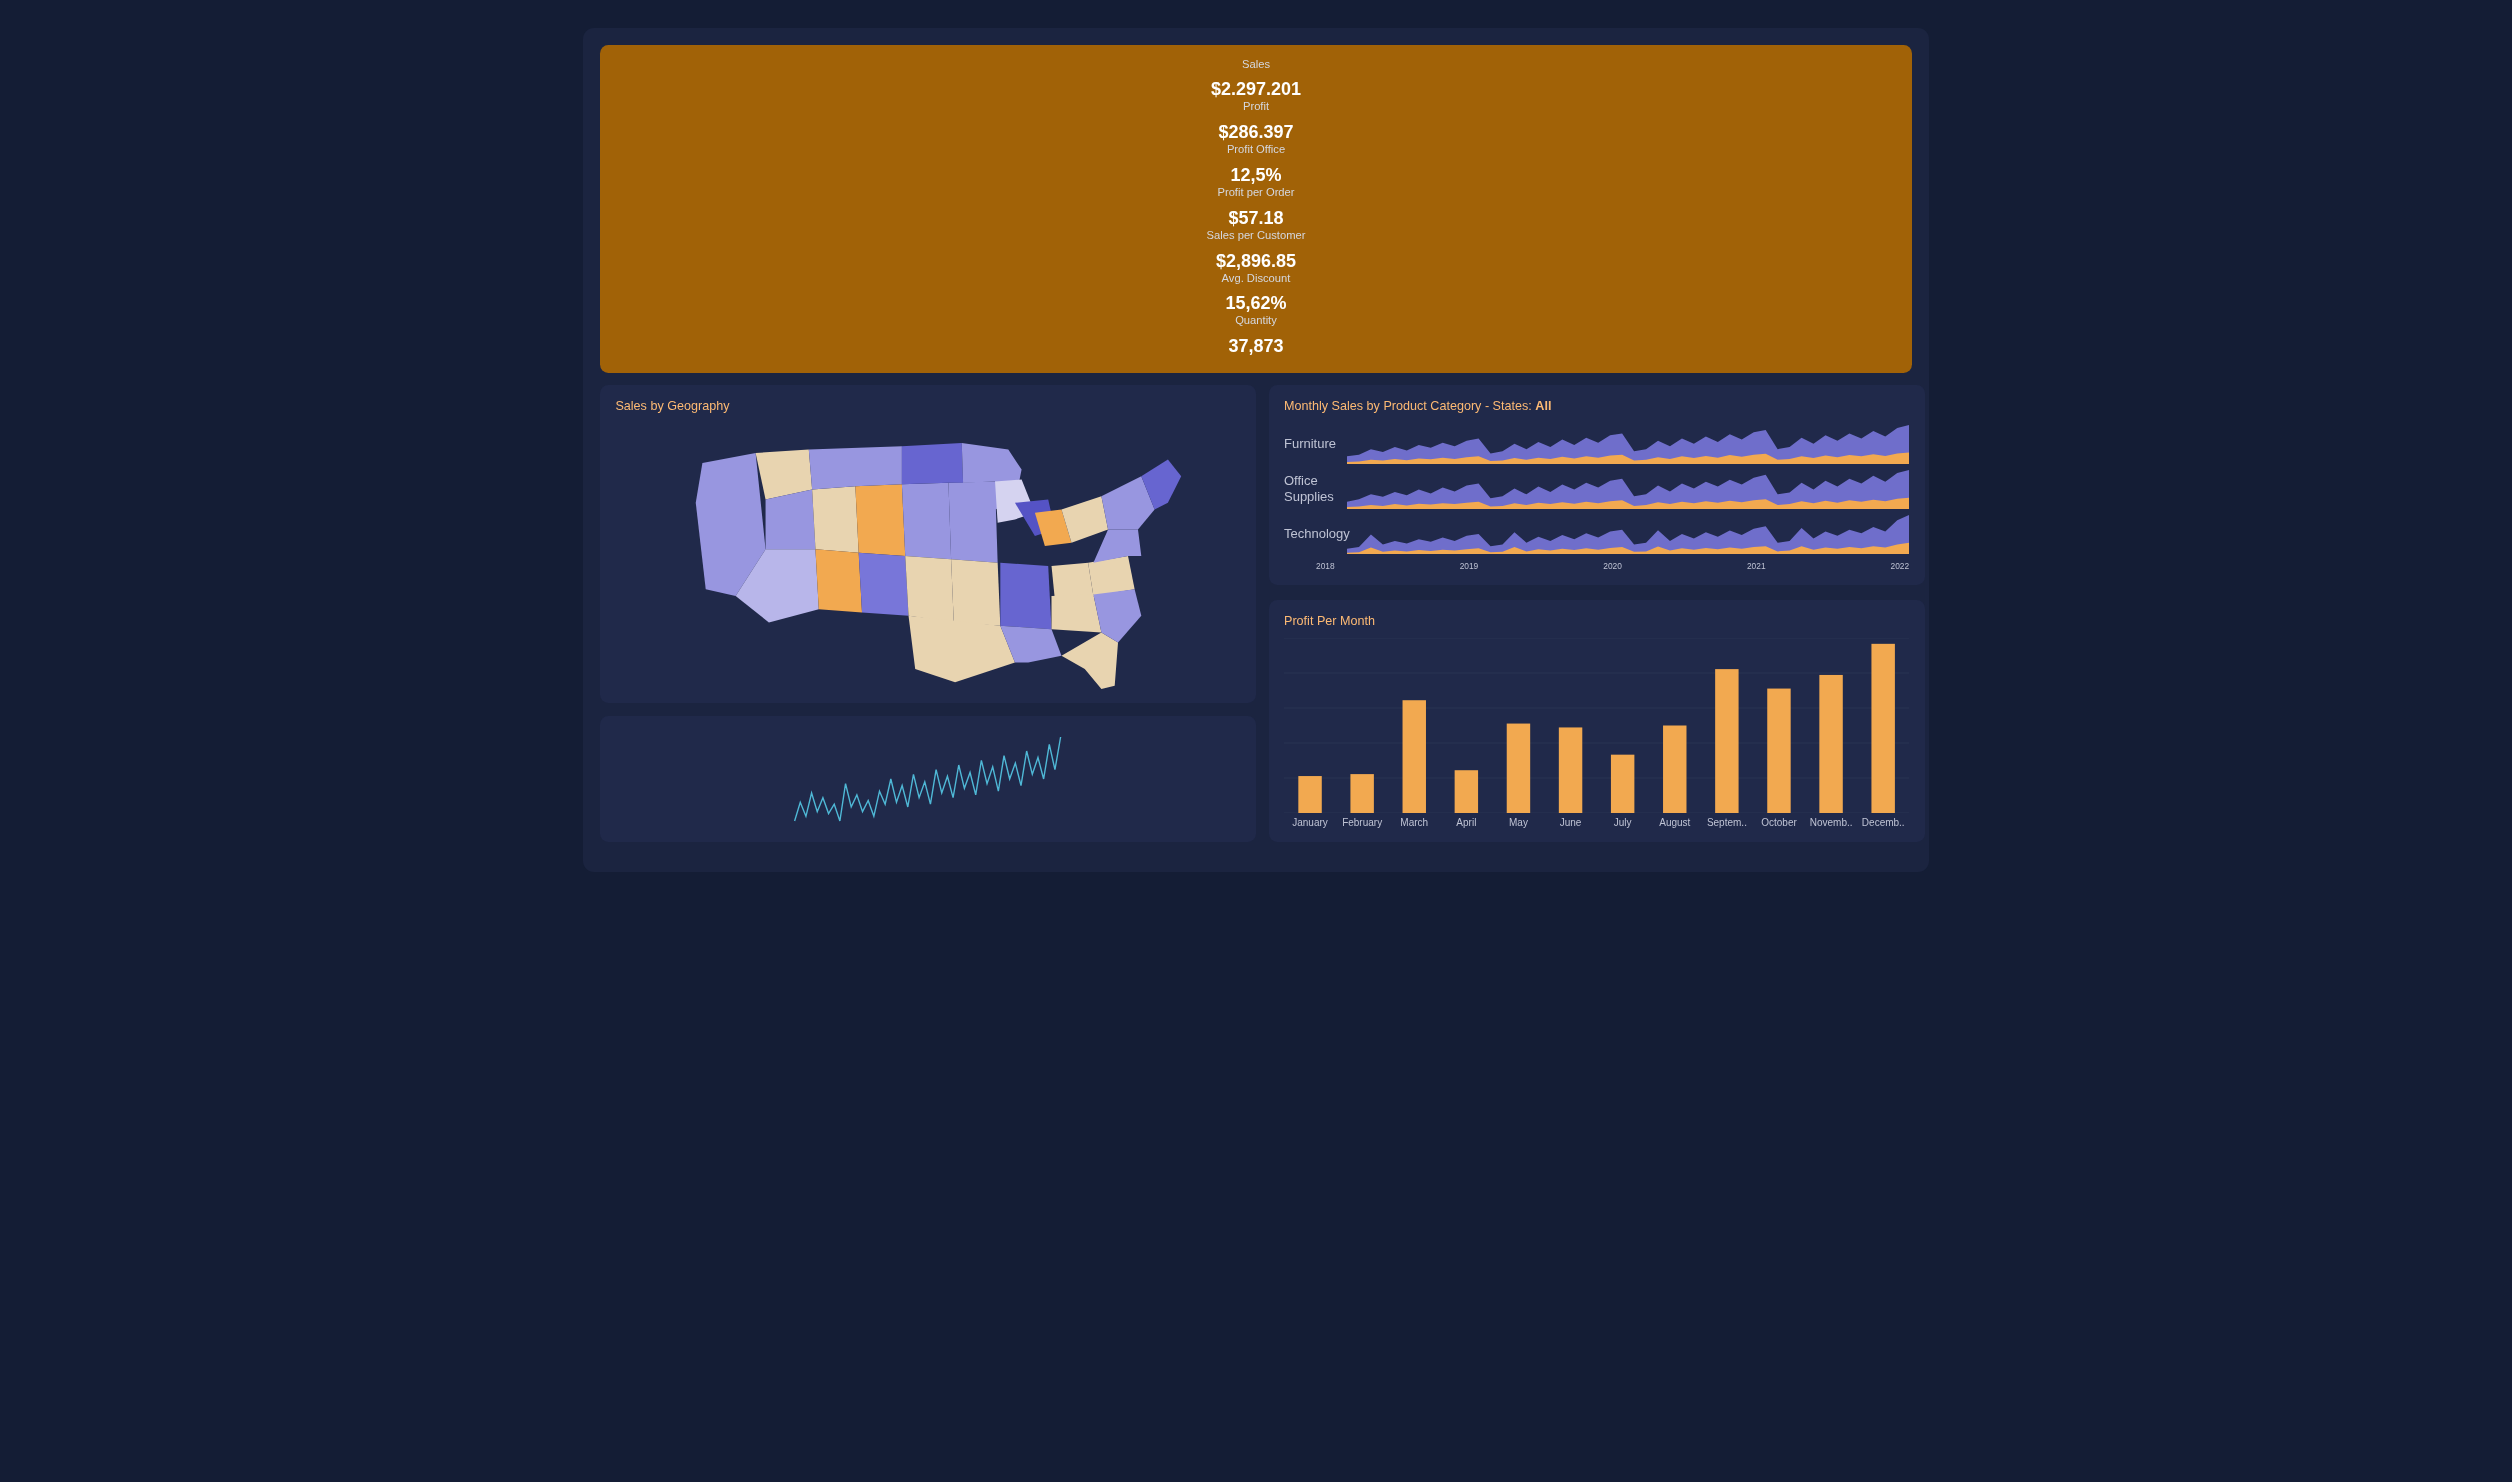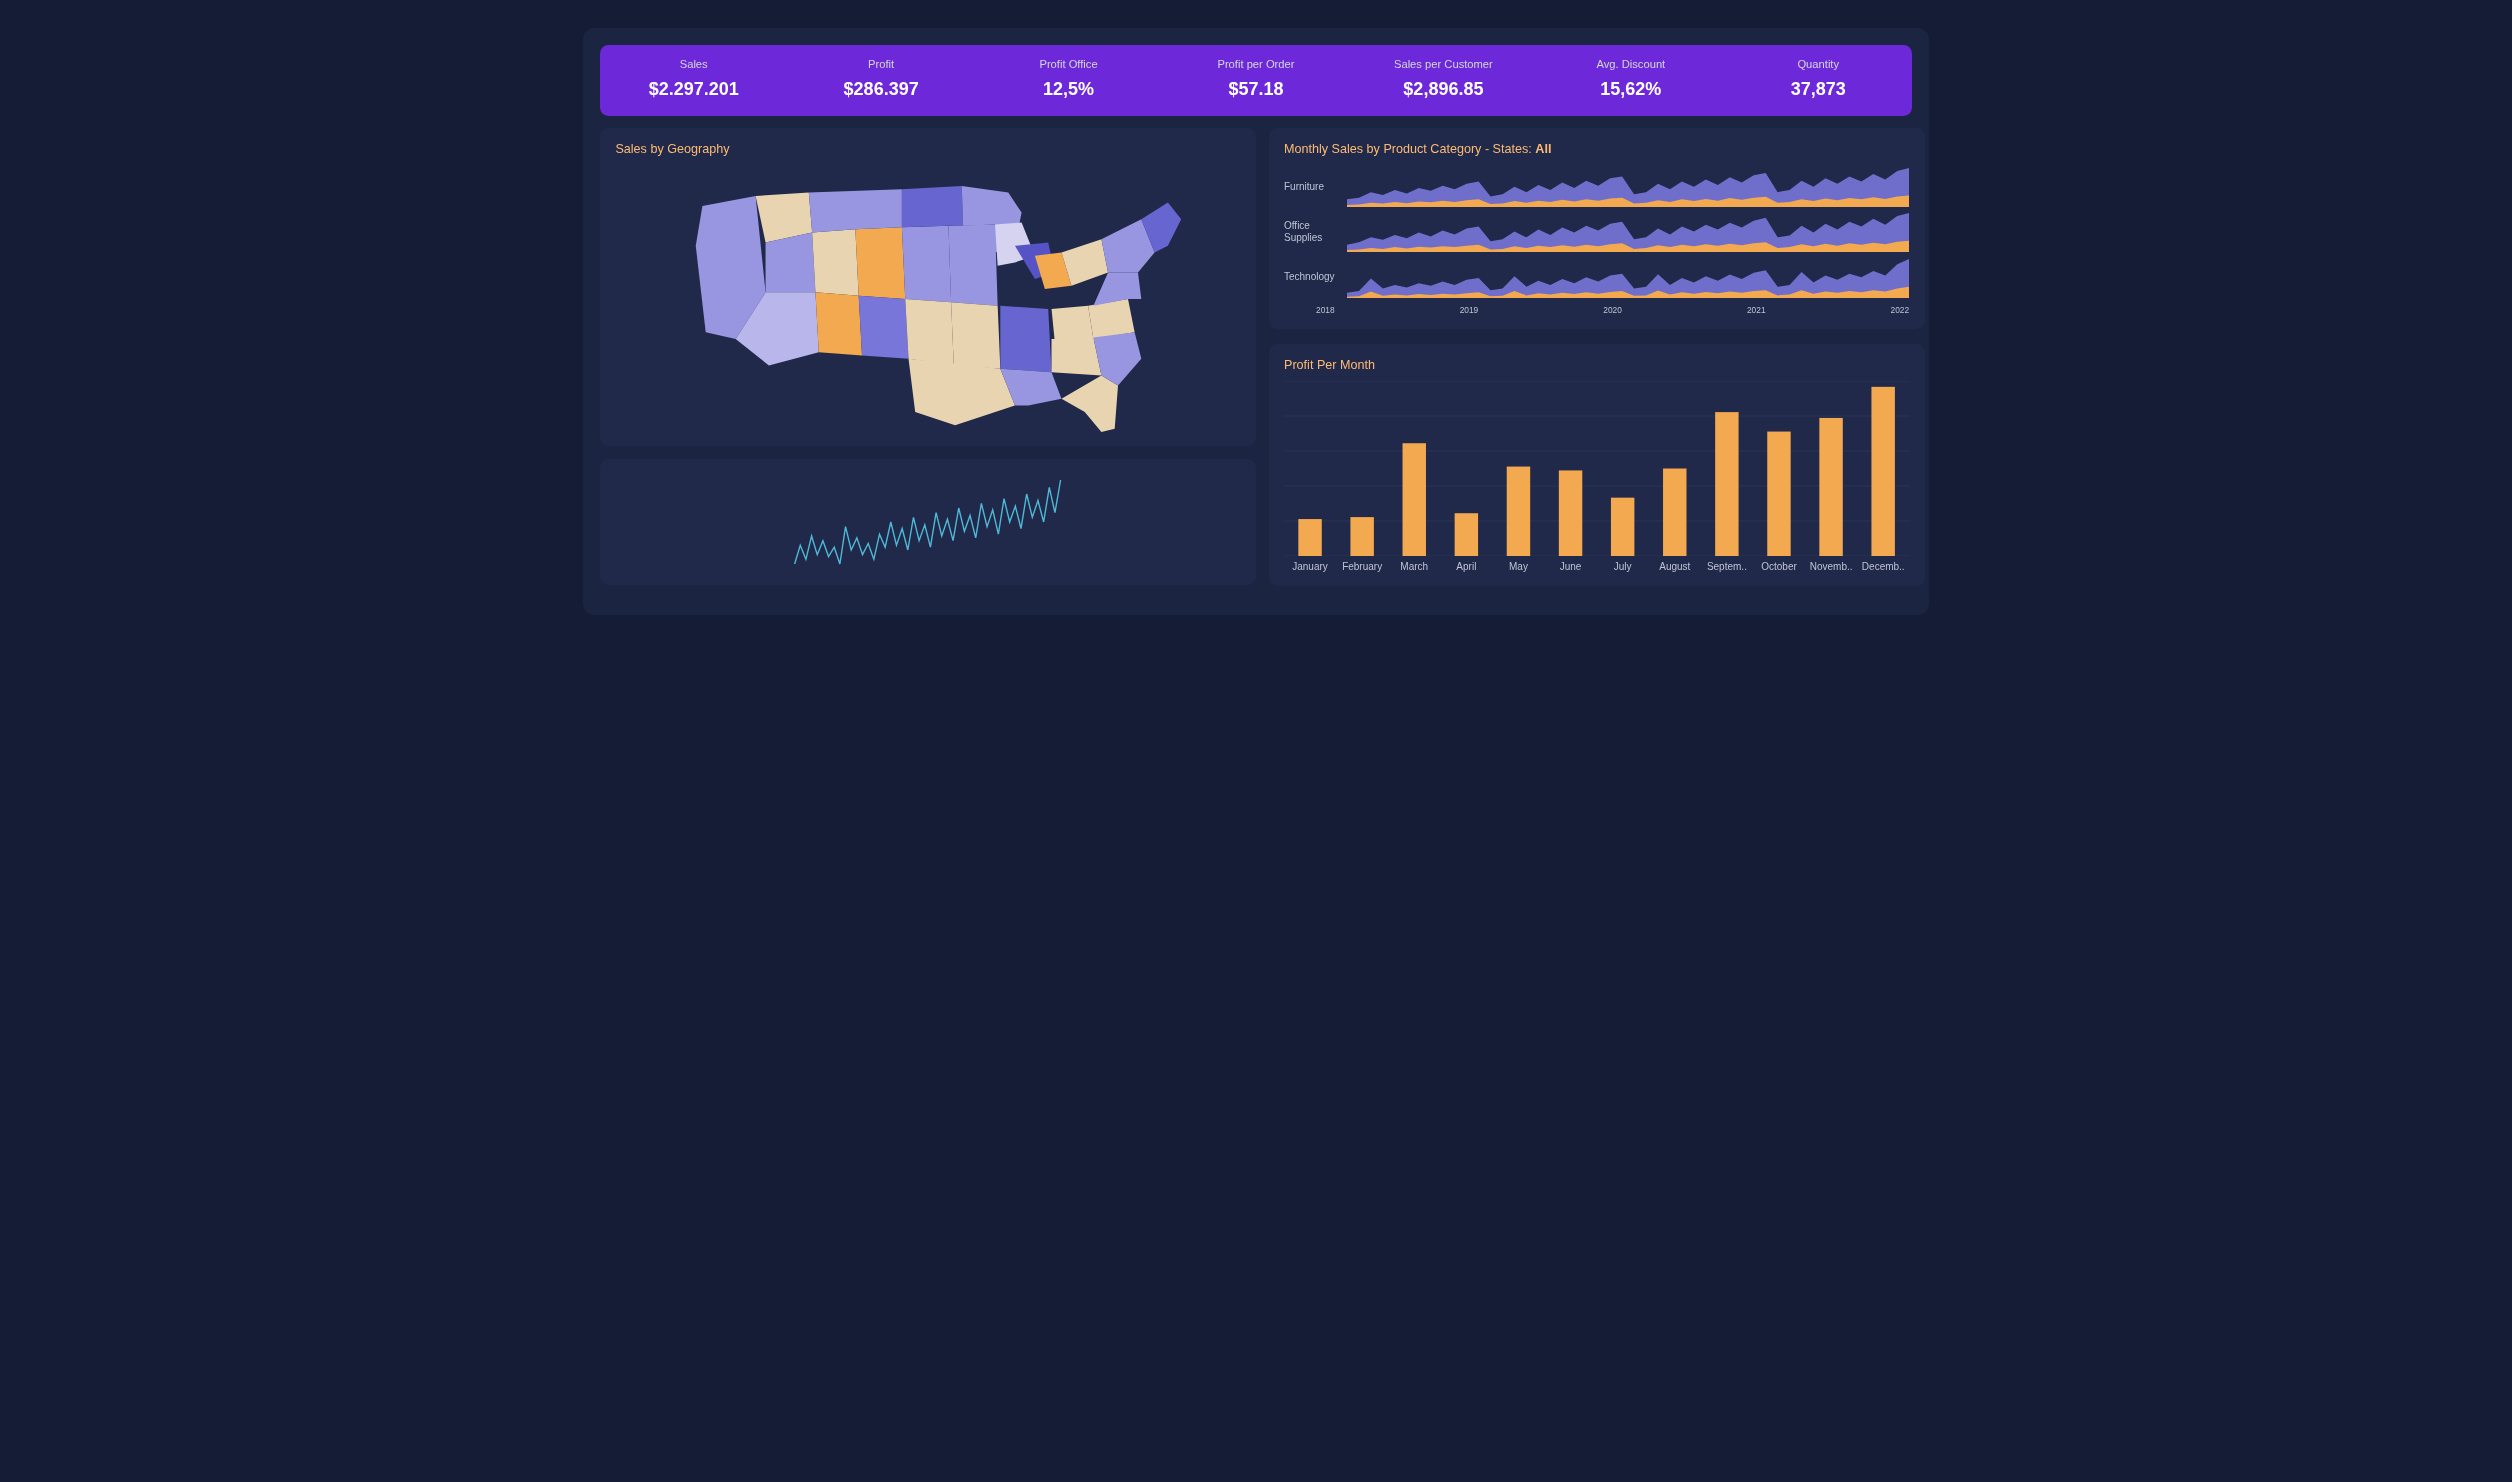--- a/index.html
+++ b/index.html
@@ -12,24 +12,25 @@
   }
   .dashboard {
     background: #1b2440;
     border-radius: 11.2px;
     padding: 17px;
     max-width: 1346px;
     margin: 0 auto;
   }
   .kpi-bar {
     display: flex;
-    background: #6d28d9;
+    background: #a16207;
     border-radius: 8.4px;
     padding: 12.6px 0 15.4px 0;
     margin-bottom: 12.6px;
+    flex-direction: column;
   }
   .kpi {
     flex: 1;
     text-align: center;
   }
   .kpi-label {
     font-size: 11.2px;
     color: #d5d8e0;
     margin-bottom: 9.8px;
     font-weight: 400;
@@ -72,21 +73,21 @@
   .legend-row { display:flex; align-items:center; gap:5.6px; margin:2.1px 0; color:#d5d8e0;}
   .swatch { width:9.8px; height:9.8px; border-radius:1.4px; }
 
   
   .spark-card { flex:1; display:flex; align-items:center; justify-content:center; }
   .spark-svg { width:100%; height:98px; }
 
   
   .areas-wrap { display:flex; flex-direction:column; gap:4.2px; }
   .area-row { display:flex; align-items:center; gap:7px; }
-  .area-label { width:56px; font-size:10px; color:#bfc3d4; line-height:1.2; }
+  .area-label { width:56px; font-size:13px; color:#bfc3d4; line-height:1.2; }
   .area-svg { flex:1; height:41px; }
   .x-axis-years { display:flex; justify-content:space-between; margin-left:32px; margin-top:2.8px; font-size:8.4px; color:#bfc3d4; }
 
   
   .bar-wrap { height:175px; position:relative; }
   .bar-svg { width:100%; height:100%; }
   .bar-labels { display:flex; margin-top:4.2px; font-size:10px; color:#bfc3d4; }
   .bar-labels span { flex:1; text-align:center; overflow:hidden; white-space:nowrap; text-overflow:ellipsis; padding:0 1.4px;}
 
   .states-all { font-weight:600; }

